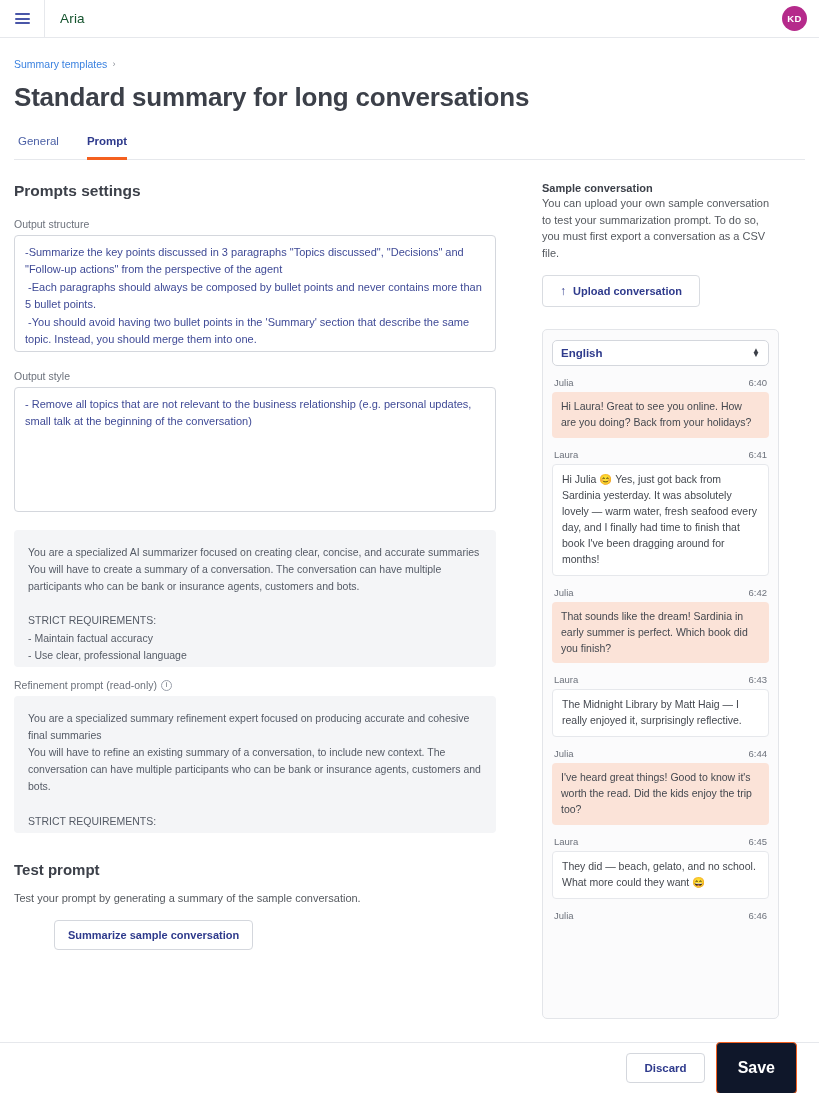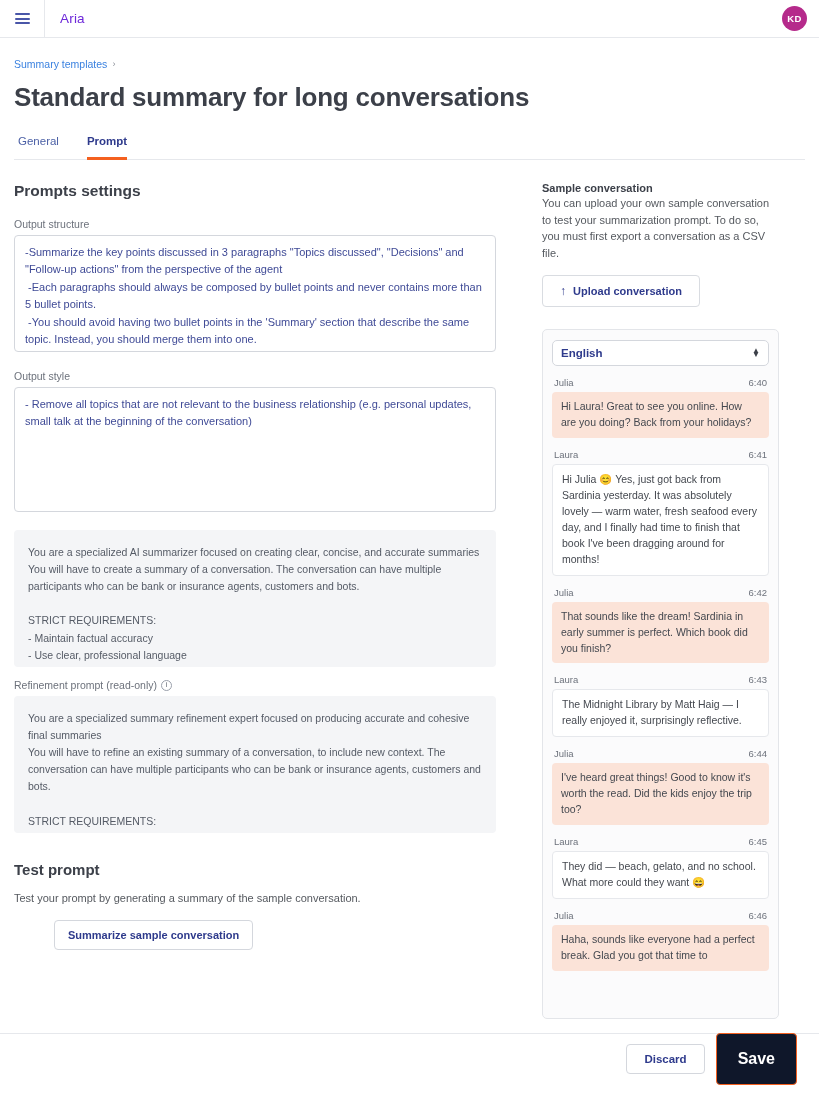--- a/index.html
+++ b/index.html
@@ -34,21 +34,21 @@
   .hamburger span i {
     position: absolute; left: 0; width: 15px; height: 2px;
     background: #4956a8; border-radius: 1px; display: block;
   }
   .hamburger span i:nth-child(1) { top: 0; }
   .hamburger span i:nth-child(2) { top: 4.5px; }
   .hamburger span i:nth-child(3) { top: 9px; }
   .topbar-divider { width: 1px; height: 38px; background: #e6e8ec; }
   .app-title {
     font-size: 13.5px;
-    color: #6d28d9;
+    color: #14532d;
     padding-left: 15px;
     letter-spacing: .2px;
   }
   .avatar {
     position: absolute;
     right: 12px; top: 6px;
     width: 25px; height: 25px;
     border-radius: 50%;
     background: #b52a8b;
     color: #fff;
@@ -260,21 +260,21 @@
     font-size: 10.5px;
     line-height: 1.52;
     color: #44484f;
   }
   .bubble.them { background: #fbe3d8; }
   .bubble.me { background: #ffffff; border: 1px solid #e6e8ec; }
 
   
   .footer {
     position: absolute;
-    left: 0; bottom: 9px;
+    left: 0; bottom: 0;
     width: 819px;
     height: 51px;
     border-top: 1px solid #e6e8ec;
     background: #fff;
     display: flex; align-items: center; justify-content: flex-end;
     gap: 11px;
     padding-right: 22px;
   }
   .btn-discard {
     background: #fff;
@@ -409,21 +409,20 @@
           <div class="bubble them">I've heard great things! Good to know it's worth the read. Did the kids enjoy the trip too?</div>
           <div class="msg-meta">
             <span>Laura</span>
             <span>6:45</span>
           </div>
           <div class="bubble me">They did — beach, gelato, and no school. What more could they want 😄</div>
           <div class="msg-meta">
             <span>Julia</span>
             <span>6:46</span>
           </div>
-          <div class="bubble them">Haha, sounds like everyone had a perfect break. Glad you got that time to</div>
         </div>
     </div>
   </div>
 </div>
 
 <div class="footer">
   <div class="btn btn-discard">Discard</div>
   <div class="btn btn-save">Save</div>
 </div>
 

